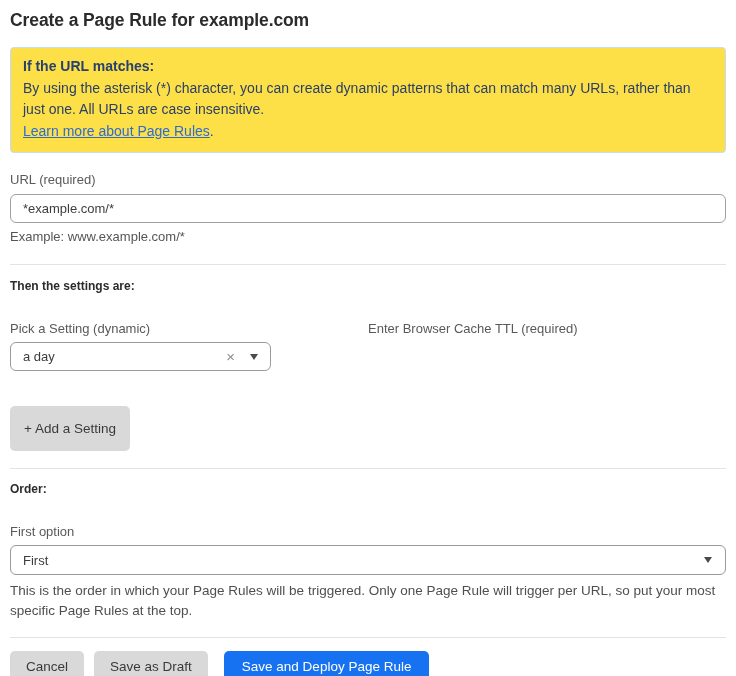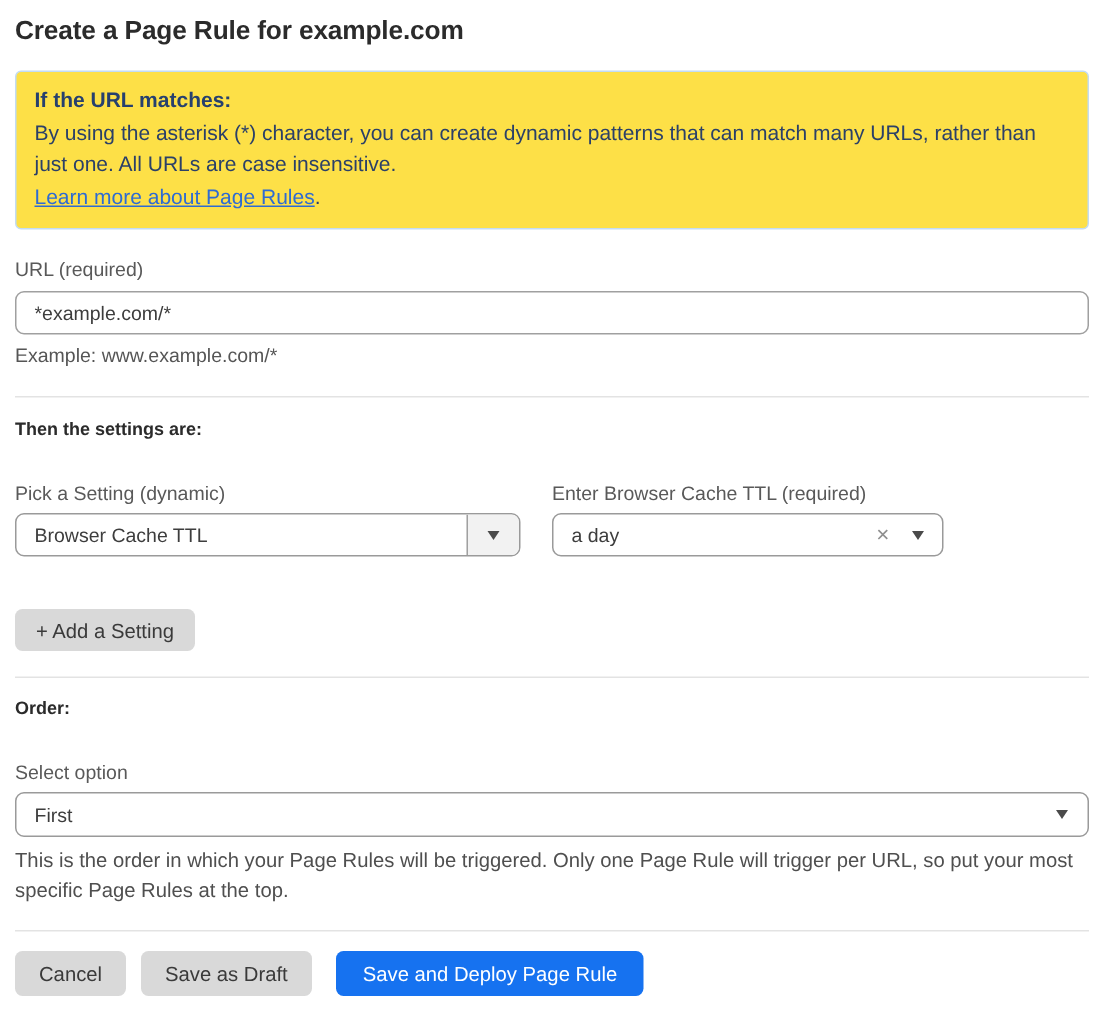--- a/index.html
+++ b/index.html
@@ -132,21 +132,21 @@
 
   .caret-down {
     width: 0; height: 0;
     border-left: 4.5px solid transparent;
     border-right: 4.5px solid transparent;
     border-top: 6px solid #4a4a4a;
   }
 
   .add-setting-btn {
     margin-top: 35px;
-    height: 28px;
+    height: 45px;
     padding: 0 14px;
     background: #d9d9d9;
     color: #3a3a3a;
     border: none;
     border-radius: 5px;
     font-family: "Liberation Sans", sans-serif;
     font-size: 13.5px;
     cursor: pointer;
     display: inline-block;
   }
@@ -200,42 +200,36 @@
   <hr class="divider divider-1">
 
   <div class="section-heading">Then the settings are:</div>
 
   <div class="labels-row">
     <div class="label-col-1 field-label">Pick a Setting (dynamic)</div>
     <div class="label-col-2 field-label">Enter Browser Cache TTL (required)</div>
   </div>
 
   <div class="selects-row">
-    <div class="select-box setting-select">
-      <span class="select-value">Browser Cache TTL</span>
-      <span class="caret-section">
-        <span class="caret-down"></span>
-      </span>
-    </div>
     <div class="select-box ttl-select">
       <span class="select-value">a day</span>
       <span class="clear-x">×</span>
       <span class="caret-wrap">
         <span class="caret-down"></span>
       </span>
     </div>
   </div>
 
   <button class="add-setting-btn">+ Add a Setting</button>
 
   <hr class="divider divider-2">
 
   <div class="section-heading order-heading">Order:</div>
 
-  <div class="field-label mt-order-label">Select option</div>
+  <div class="field-label mt-order-label">First option</div>
 
   <div class="select-box order-select">
     <span class="select-value">First</span>
     <span class="caret-wrap">
       <span class="caret-down"></span>
     </span>
   </div>
 
   <div class="order-helper">This is the order in which your Page Rules will be triggered. Only one Page Rule will trigger per URL, so put your most specific Page Rules at the top.</div>
 

